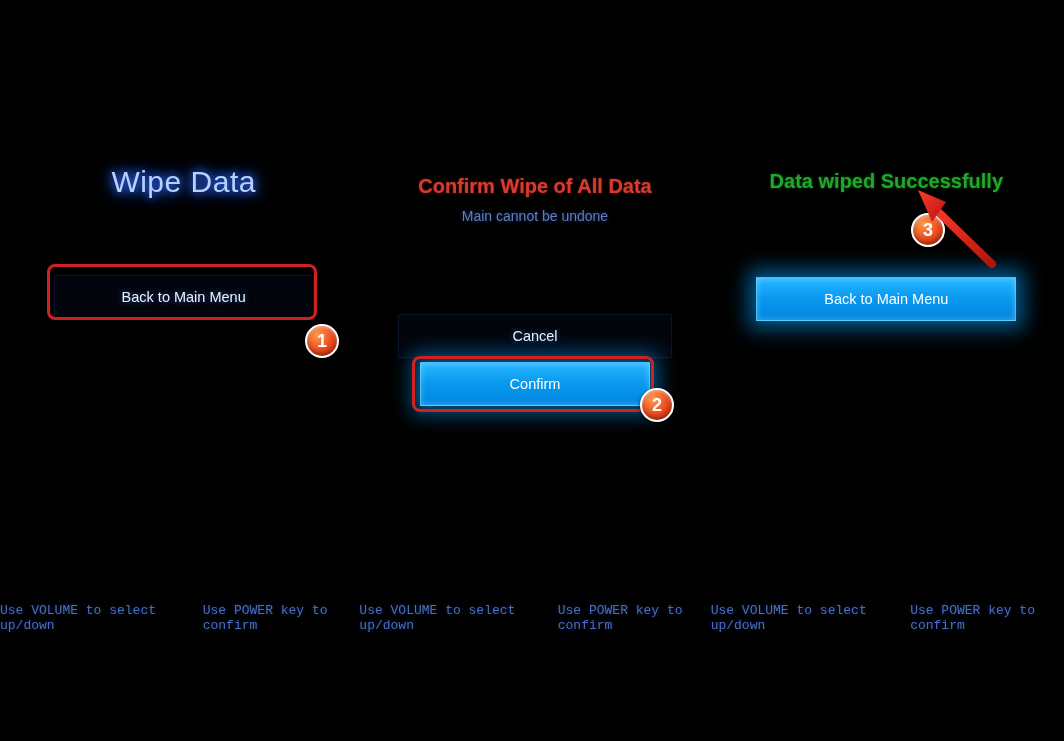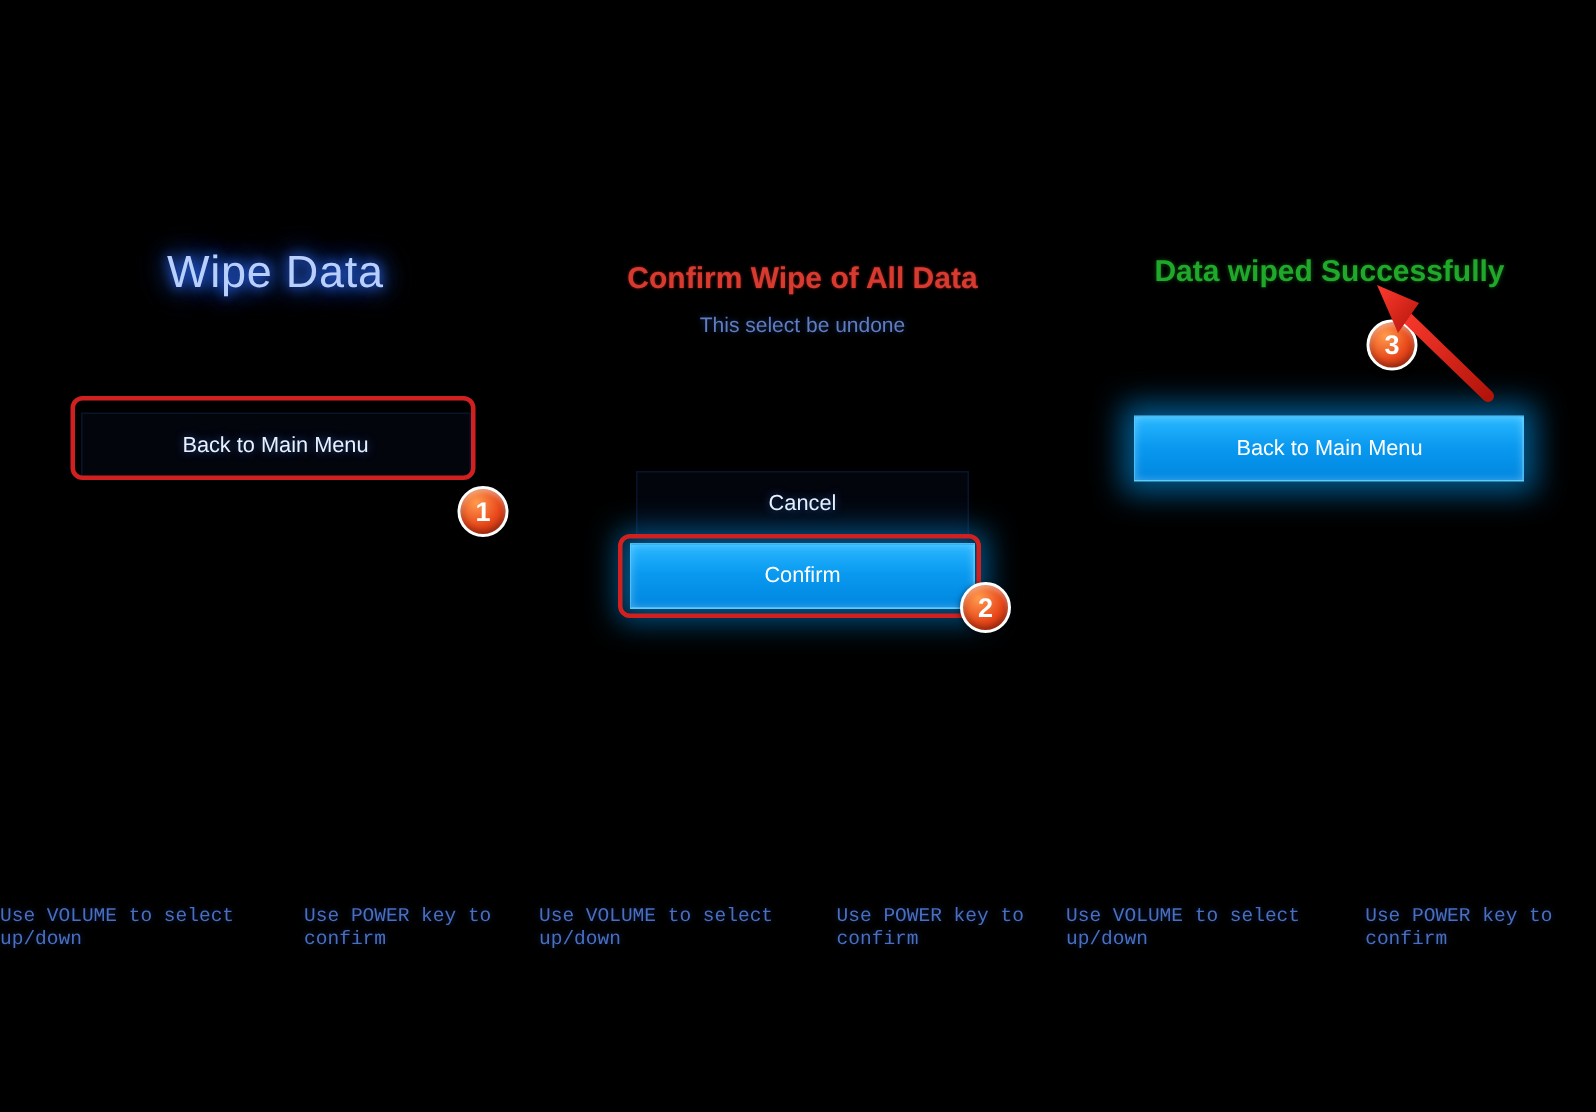--- a/index.html
+++ b/index.html
@@ -164,24 +164,24 @@
     </div>
 
     <div class="footer">
       <span>Use VOLUME to select up/down</span>
       <span>Use POWER key to confirm</span>
     </div>
   </div>
 
   <div class="panel">
     <div class="title-red">Confirm Wipe of All Data</div>
-    <div class="subtitle-red">This select be undone</div>
+    <div class="subtitle-red">Main cannot be undone</div>
 
     <div class="menu menu2">
-      <div class="btn plain" style="width:222px;">
+      <div class="btn plain" style="width:274px;">
         <span>Cancel</span>
       </div>
       <div class="btn selected" style="margin-top:4px; width:230px;">
         <span>Confirm</span>
       </div>
       <div class="redbox" style="left:12px; top:42px; width:242px; height:56px;"></div>
     </div>
 
     <div class="footer">
       <span>Use VOLUME to select up/down</span>

